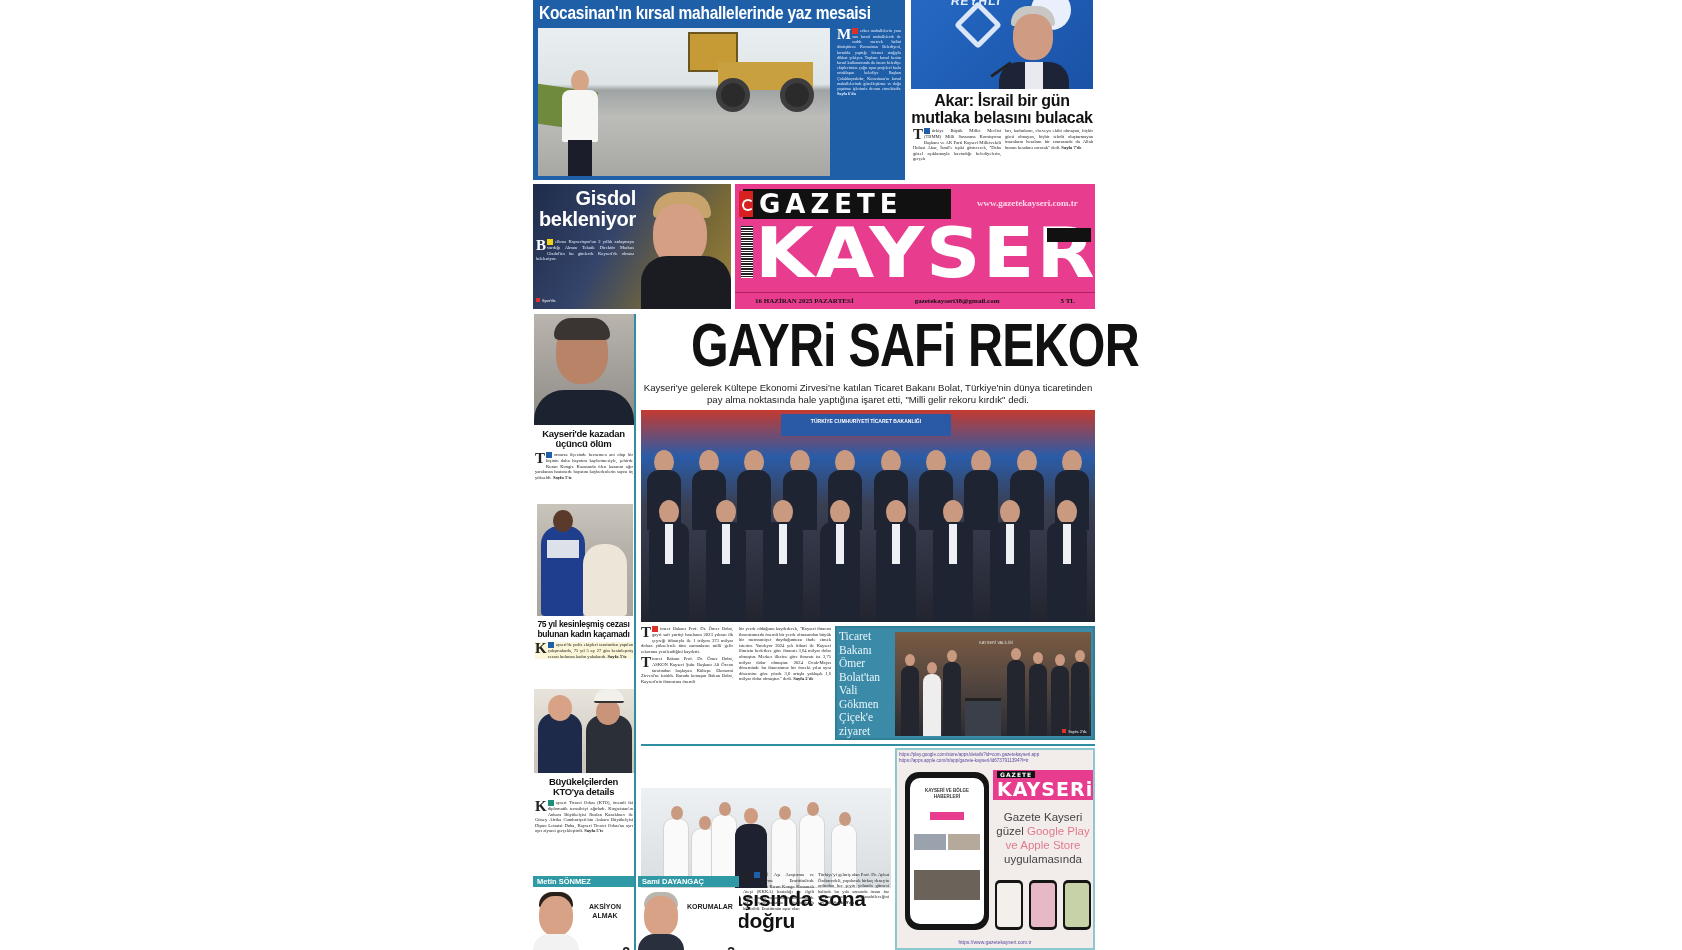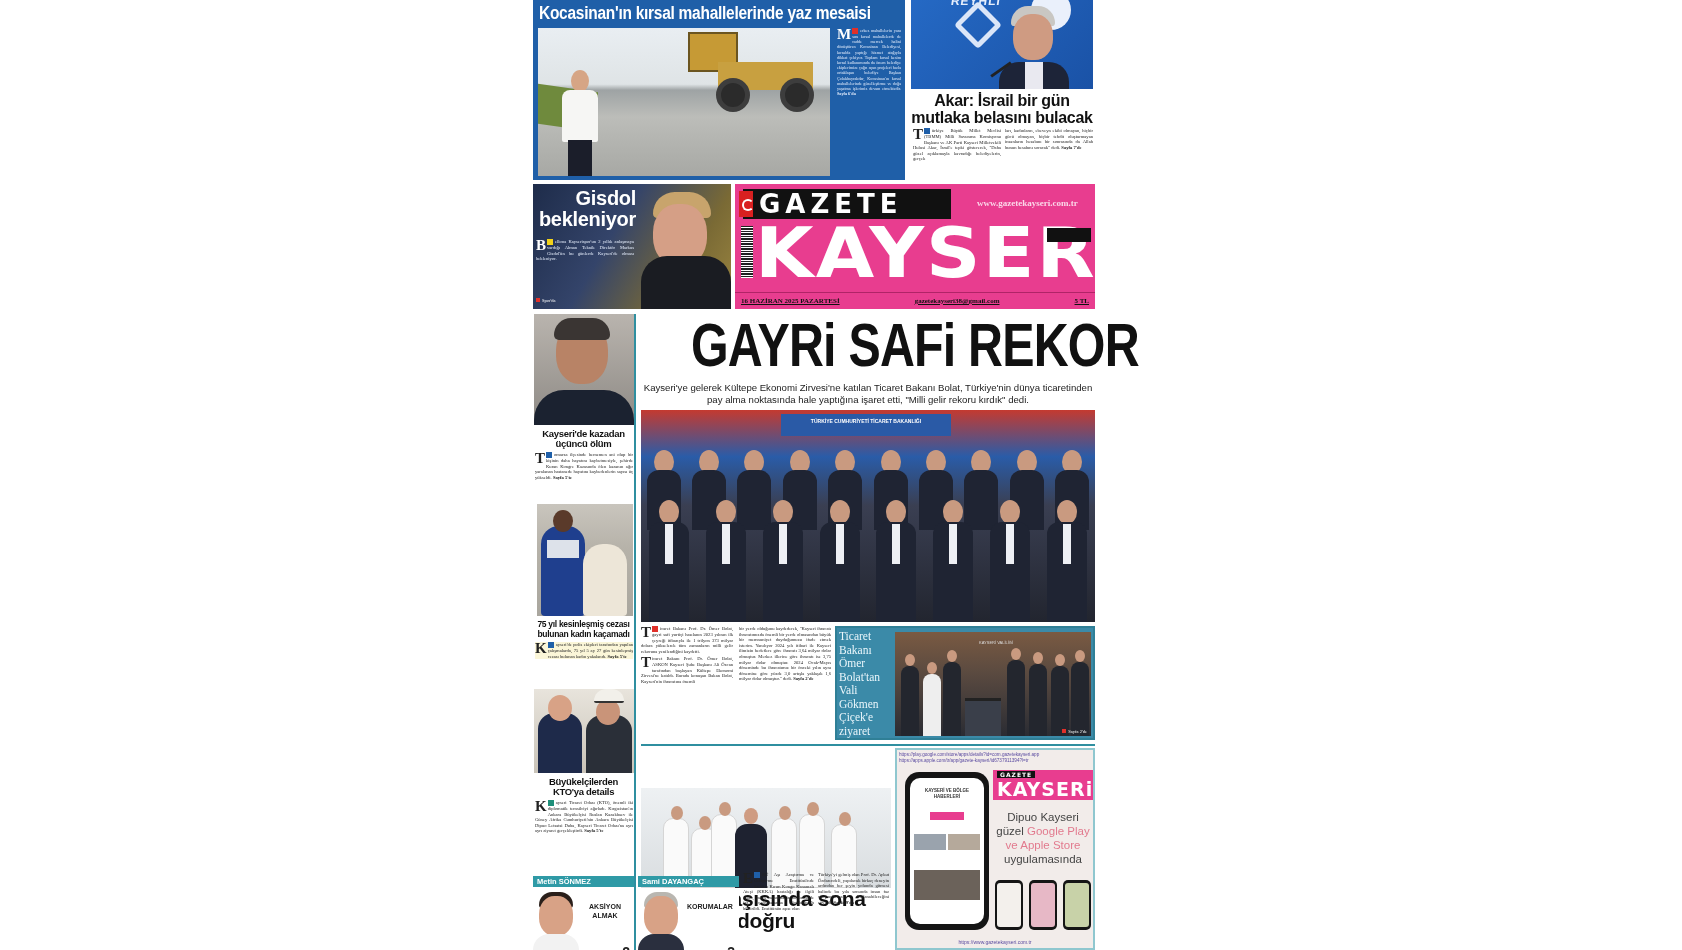--- a/index.html
+++ b/index.html
@@ -66,21 +66,21 @@
   .mast { left: 202px; top: 184px; width: 360px; height: 125px; background: #e83d8f; }
   .mast .gz { position:absolute; left:8px; top:5px; width:208px; height:30px; background:#111; }
   .mast .gz .flag { position:absolute; left:-4px; top:2px; width:14px; height:26px; background:#d92020; }
   .mast .gz .flag:after{content:"";position:absolute;left:3px;top:8px;width:8px;height:8px;border-radius:50%;border:2px solid #fff;border-right-color:transparent;}
   .mast .gz .word { position:absolute; left:16px; top:1px; font-family:"DejaVu Sans",sans-serif; font-weight:bold; color:#fff; font-size:26px; letter-spacing:5px; line-height:28px; }
   .mast .url { position:absolute; left:222px; top:14px; font-size:9px; font-weight:bold; color:#fbd6e9;margin-left:20px; }
   .mast .barcode { position:absolute; left:6px; top:42px; width:12px; height:52px;
     background: repeating-linear-gradient(180deg,#222 0 1px,#fff 1px 2px,#222 2px 4px,#fff 4px 5px); }
   .mast .big { position:absolute; left:20px; top:34px; font-family:"DejaVu Sans",sans-serif; font-weight:bold; color:#fff; font-size:70px; line-height:70px; letter-spacing:2px; transform: scaleX(1.08); transform-origin:left; }
   .mast .idot { position:absolute; left:312px; top:44px; width:44px; height:14px; background:#111; }
-  .mast .strip { position:absolute; left:0; top:108px; width:360px; height:17px; background:#e83d8f; border-top:1px solid #b02467; display:flex; justify-content:space-between; align-items:center; padding:0 6px;text-decoration:underline; }
+  .mast .strip { position:absolute; left:0; top:108px; width:360px; height:17px; background:#e83d8f; border-top:1px solid #b02467; display:flex; justify-content:space-between; align-items:center; padding:0 20px; }
   .mast .strip span { font-size:7px; font-weight:bold; color:#111; }
 
   
   .leftcol { left: 0; top: 314px; width: 103px; height: 636px; border-right: 2px solid #2f8fa0; }
   .p1 { position:absolute; left:1px; top:0; width:100px; height:111px; background:linear-gradient(180deg,#b9b4ae,#8e8a85); }
   .p1 .head{position:absolute;left:22px;top:8px;width:52px;height:62px;border-radius:45%;background:#b88366;}
   .p1 .hair{position:absolute;left:20px;top:4px;width:56px;height:22px;border-radius:28px 28px 8px 8px;background:#3a3533;}
   .p1 .body{position:absolute;left:0;top:76px;width:100px;height:35px;background:#1b2230;border-radius:30px 30px 0 0;}
   .sm-title { position:absolute; left:0; width:101px; text-align:center; font-size:9.5px; line-height:10px; color:#111; }
   .sm-txt { position:absolute; left:2px; width:98px; }
@@ -458,21 +458,21 @@
         <div class="im1"></div>
           <div class="im2"></div>
           <div class="im3"></div>
       </div>
     </div>
     <div class="minilogo">
       <div class="g">GAZETE</div>
       <div class="k">KAYSERi</div>
     </div>
     <div class="slogan">
-      <div>Dipuo Kayseri</div>
+      <div>Gazete Kayseri</div>
       <div><span>güzel</span> <span class="pink">Google Play</span></div>
       <div class="pink">ve Apple Store</div>
       <div>uygulamasında</div>
     </div>
     <div class="mini" style="left:98px">
         <div class="s" style="background:#f3f0ec"></div>
       </div>
     <div class="mini" style="left:132px">
         <div class="s" style="background:#e7b8c6"></div>
       </div>

